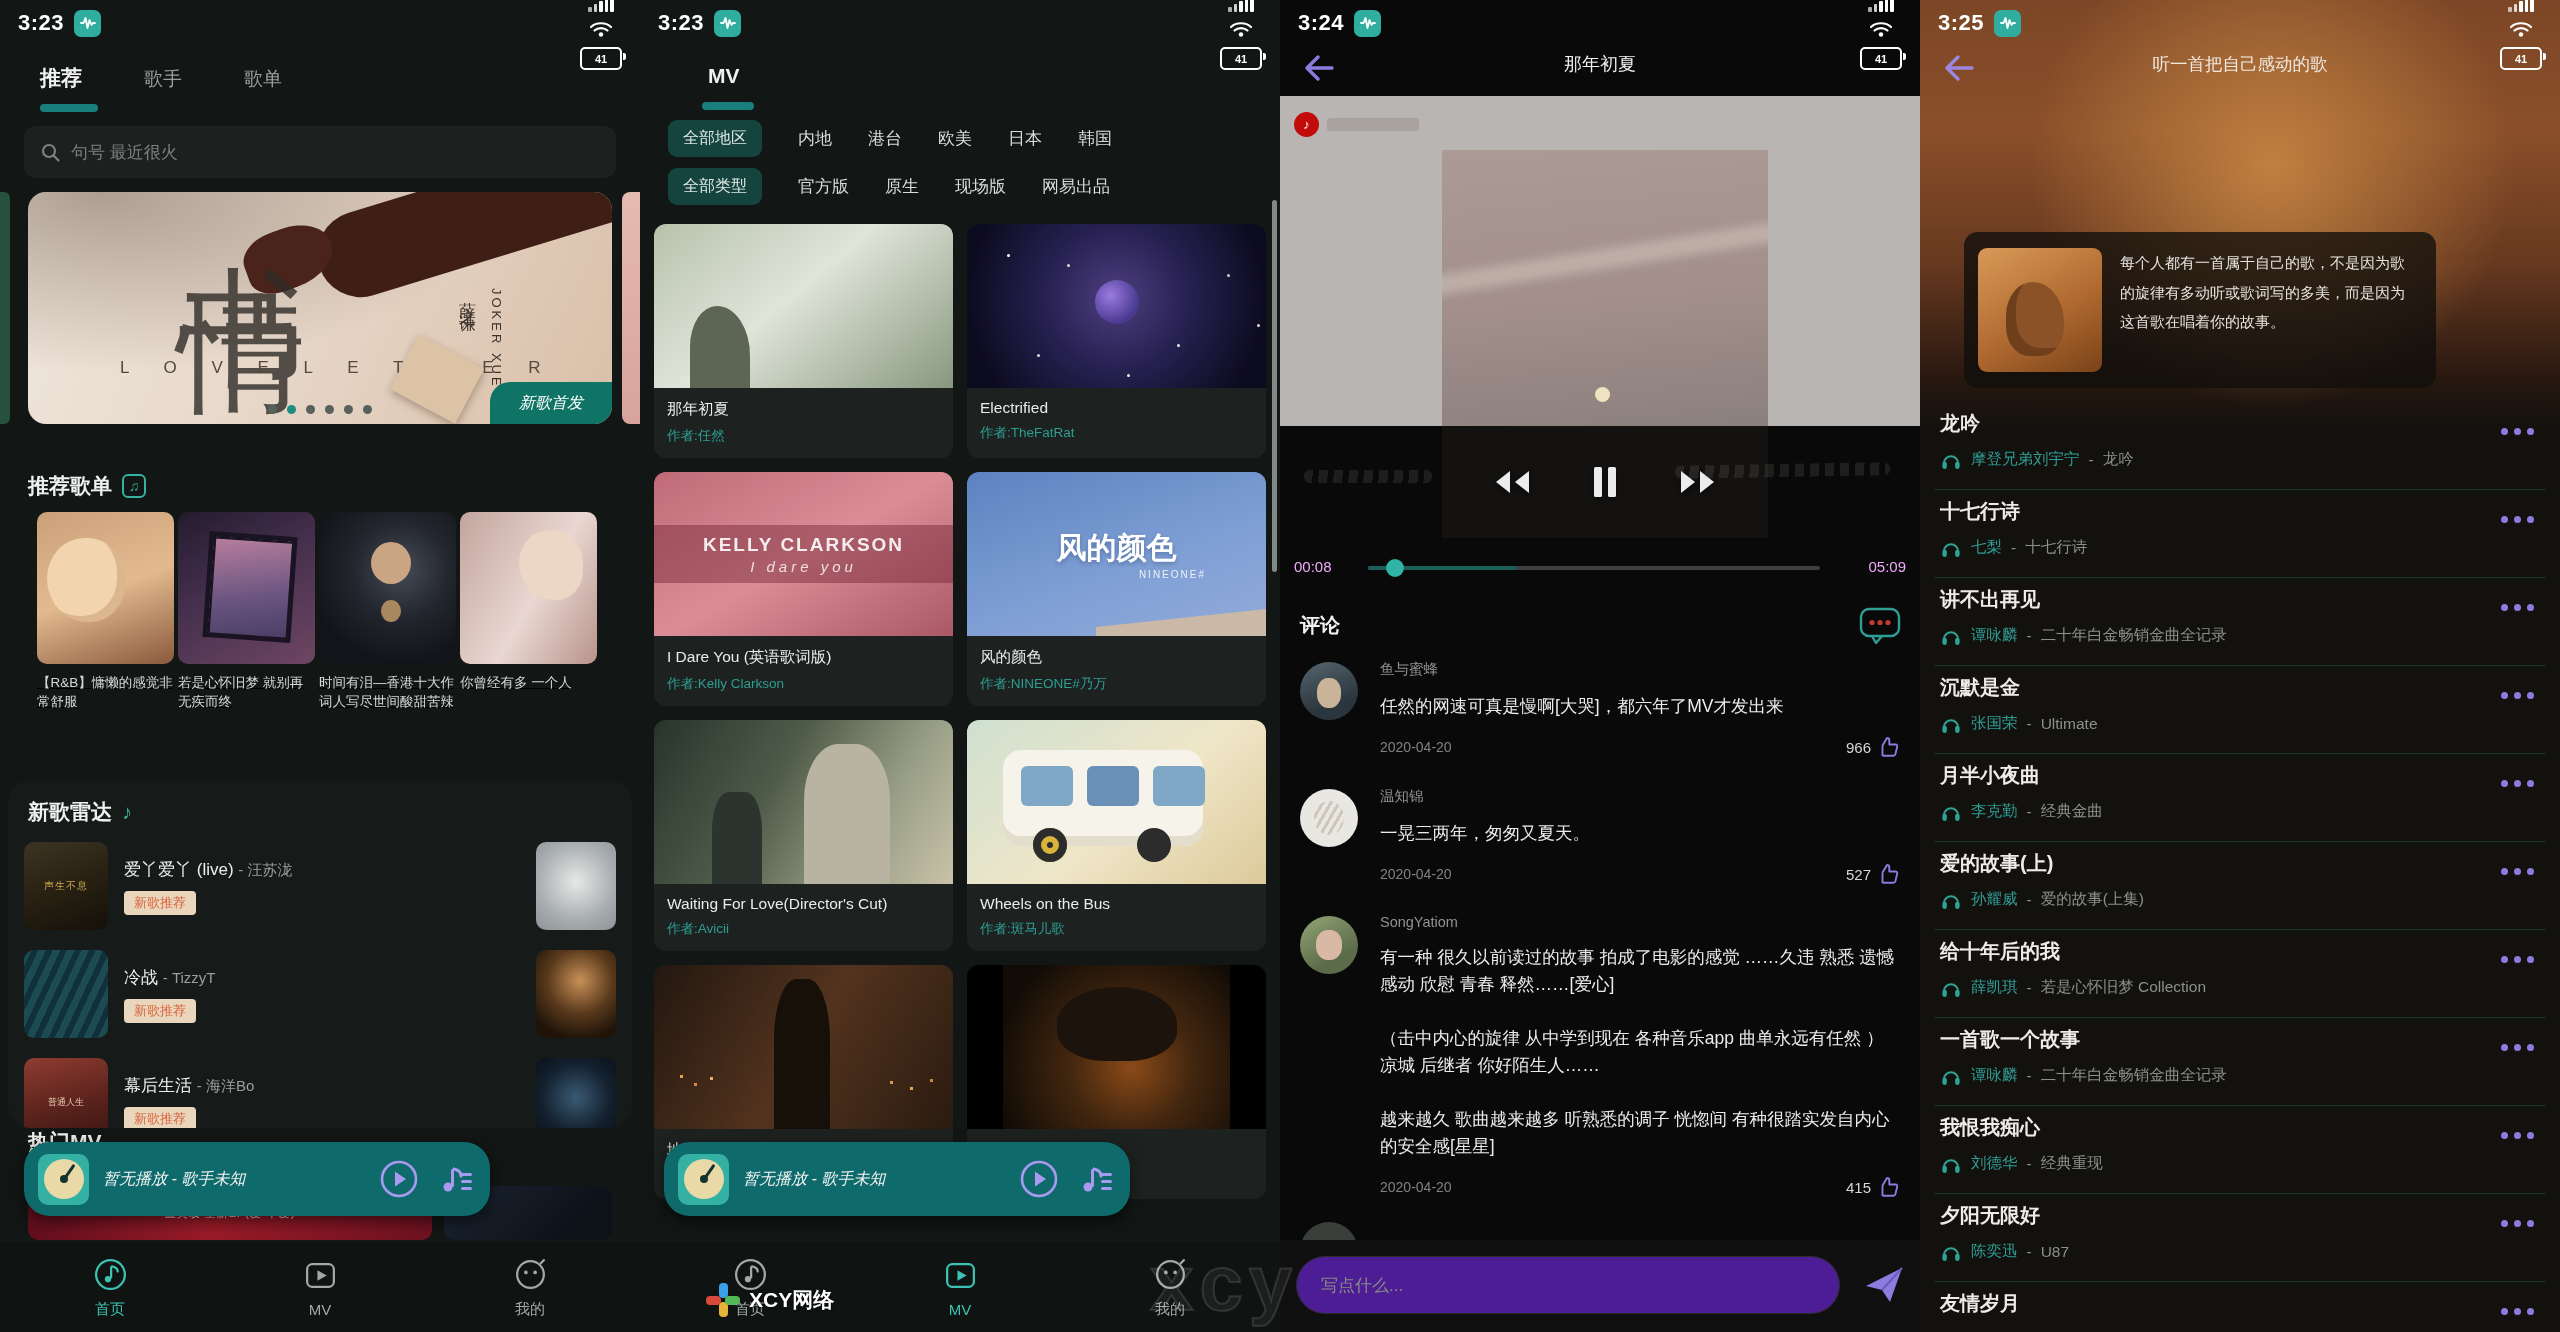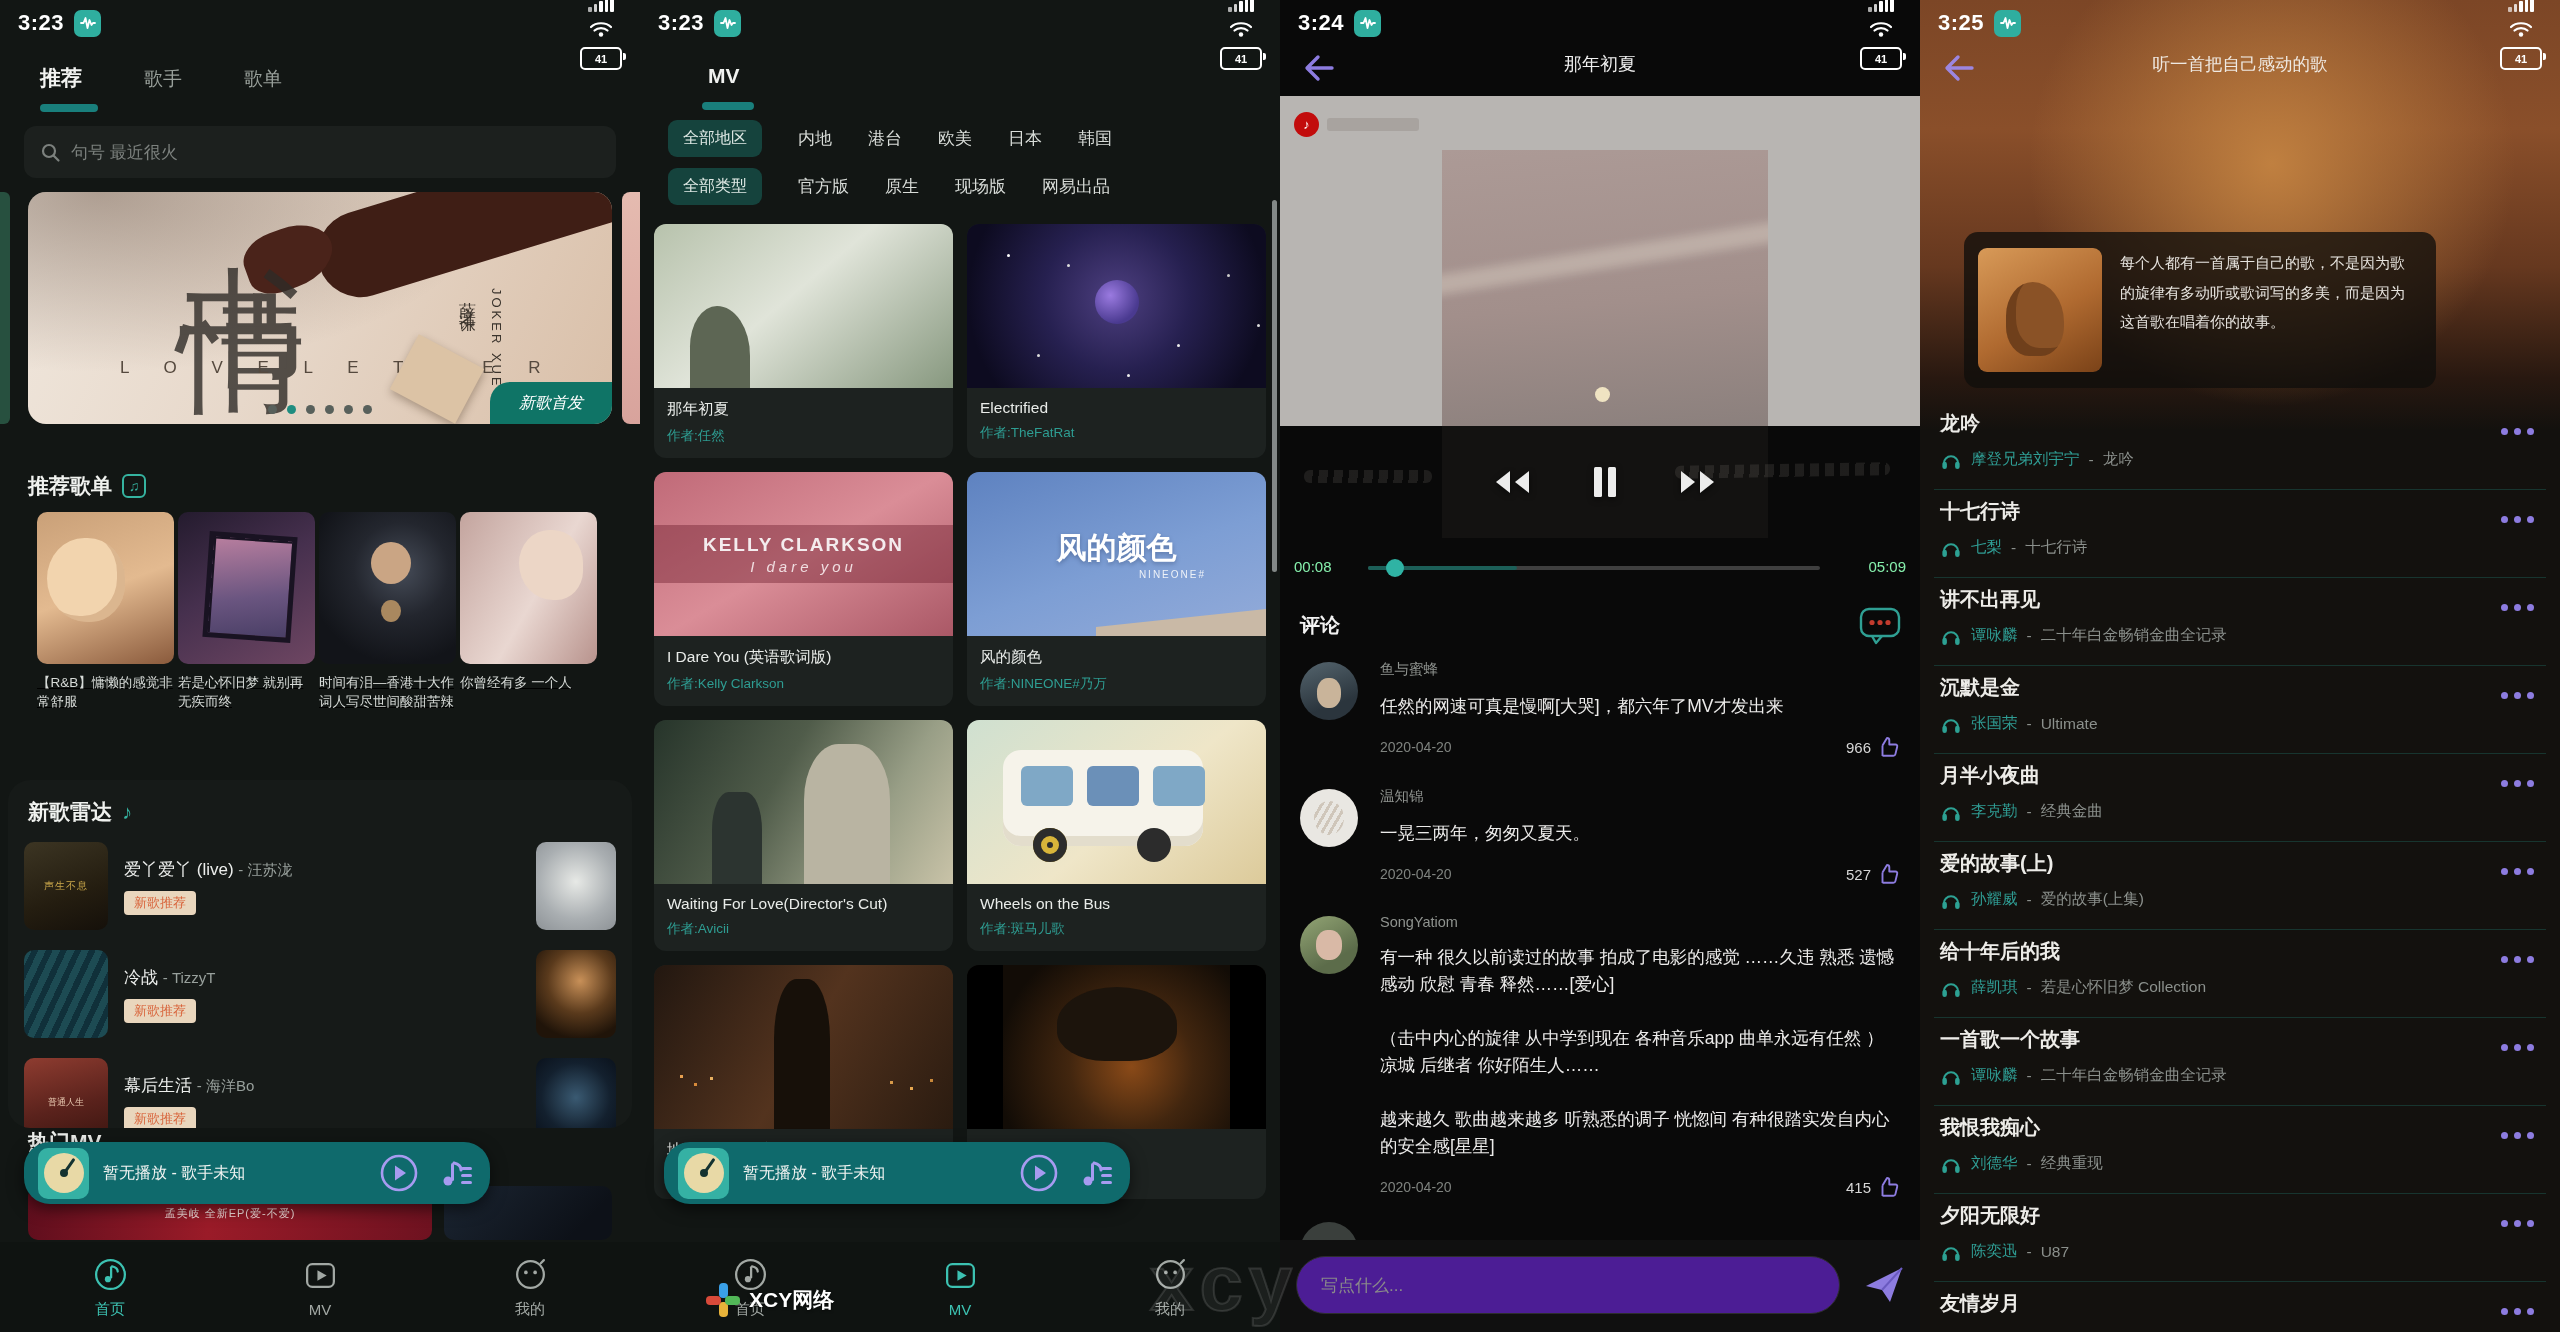--- a/index.html
+++ b/index.html
@@ -84,21 +84,21 @@
   .rt1{background:radial-gradient(circle at 50% 45%,#e7e9e6 0%,#a9aeb1 60%,#8d9296 100%);}
   .rt2{background:radial-gradient(circle at 55% 35%,#c89058 0%,#5a3a1c 45%,#201409 80%);}
   .rt3{background:radial-gradient(circle at 50% 45%,#3a5a72 0%,#13202e 55%,#0a111b 90%);}
 
   .hotmv-title{position:absolute;top:1128px;left:28px;font-size:21px;font-weight:bold;color:#eef0ed;}
   .hot-banner-l{position:absolute;top:1186px;left:28px;width:404px;height:54px;border-radius:10px;background:linear-gradient(95deg,#5f0e1d 0%,#9a1b28 45%,#6e1220 100%);display:flex;align-items:center;justify-content:center;overflow:hidden;}
   .hot-banner-l span{color:#f2dcda;font-size:11px;letter-spacing:1px;}
   .hot-banner-r{position:absolute;top:1186px;left:444px;width:168px;height:54px;border-radius:10px;background:linear-gradient(135deg,#1b2532 0%,#0d1118 80%);}
 
   
-  .playerbar{position:absolute;top:1142px;left:24px;width:466px;height:62px;border-radius:26px;background:#0f6a6c;box-shadow:0 5px 16px rgba(0,0,0,.55);display:flex;align-items:center;padding:0 14px;box-sizing:border-box;z-index:20;}
+  .playerbar{position:absolute;top:1142px;left:24px;width:466px;height:74px;border-radius:26px;background:#0f6a6c;box-shadow:0 5px 16px rgba(0,0,0,.55);display:flex;align-items:center;padding:0 14px;box-sizing:border-box;z-index:20;font-style:italic;}
   .pb-art{width:51px;height:51px;border-radius:10px;background:#35b1a4;flex:none;display:flex;align-items:center;justify-content:center;position:relative;}
   .pb-art .disc{width:40px;height:40px;border-radius:50%;background:#e8d9a6;position:relative;}
   .pb-art .disc::after{content:"";position:absolute;left:16px;top:16px;width:8px;height:8px;border-radius:50%;background:#143230;}
   .pb-art .disc::before{content:"";position:absolute;left:24px;top:4px;width:2.5px;height:17px;background:#143230;transform:rotate(35deg);border-radius:2px;}
   .pb-text{margin-left:14px;color:#f2f4f2;font-size:16px;white-space:nowrap;}
   .pb-icons{margin-left:auto;display:flex;align-items:center;gap:20px;}
 
   
   .bottomnav{position:absolute;left:0;bottom:0;width:640px;height:90px;background:#0f1311;display:flex;justify-content:space-between;padding:0 62px;box-sizing:border-box;z-index:15;}
   .nav-item{display:flex;flex-direction:column;align-items:center;justify-content:center;gap:7px;color:#a2a8a4;width:96px;}
@@ -154,21 +154,21 @@
   .ne-text{width:92px;height:13px;background:rgba(120,110,105,.25);border-radius:3px;}
   .video-inner{position:absolute;top:54px;left:162px;width:326px;height:276px;background:linear-gradient(175deg,#ac9a96 0%,#a28f8b 55%,#8b807d 100%);overflow:hidden;}
   .video-inner::before{content:"";position:absolute;left:-20px;top:96px;width:400px;height:20px;background:rgba(225,214,202,.4);transform:rotate(-9deg);filter:blur(4px);}
   .video-inner .moon{position:absolute;left:47%;top:86%;width:15px;height:15px;border-radius:50%;background:#efe3c2;}
   .ctrl-panel{position:absolute;top:426px;left:162px;width:326px;height:112px;background:rgba(30,28,26,.5);display:flex;align-items:center;justify-content:center;gap:58px;}
   .ctrl-panel svg{filter:drop-shadow(0 2px 3px rgba(0,0,0,.6));}
   .scribble{position:absolute;height:13px;border-radius:6px;background:repeating-linear-gradient(95deg,rgba(205,195,185,.8) 0 9px,transparent 9px 15px);opacity:.14;}
   .scr-l{top:470px;left:24px;width:128px;}
   .scr-r{top:464px;left:395px;width:215px;transform:rotate(-1deg);}
   .progress-row{position:absolute;top:554px;left:0;width:640px;height:30px;}
-  .pr-time{position:absolute;top:4px;font-size:15px;color:#86efac;}
+  .pr-time{position:absolute;top:4px;font-size:15px;color:#f0abfc;}
   .pr-t1{left:14px;}.pr-t2{right:14px;}
   .pr-track{position:absolute;left:88px;top:12px;width:452px;height:4px;border-radius:2px;background:#3f3f3f;}
   .pr-buffer{position:absolute;left:0;top:0;height:4px;border-radius:2px;background:#1c5f58;}
   .pr-thumb{position:absolute;top:-7px;width:18px;height:18px;border-radius:50%;background:#2fb3a4;}
   .cmt-head{position:absolute;top:612px;left:20px;font-size:20px;font-weight:bold;color:#f2f2f2;}
   .cmt-bubble{position:absolute;top:606px;right:18px;}
   .cmt-list{position:absolute;top:660px;left:0;width:640px;height:578px;overflow:hidden;padding:0 20px;box-sizing:border-box;}
   .cmt{position:relative;margin-bottom:28px;}
   .cmt-avatar{position:absolute;left:0;top:2px;width:58px;height:58px;border-radius:50%;overflow:hidden;}
   .av1{background:linear-gradient(160deg,#55656e 0%,#2b353d 70%);}

